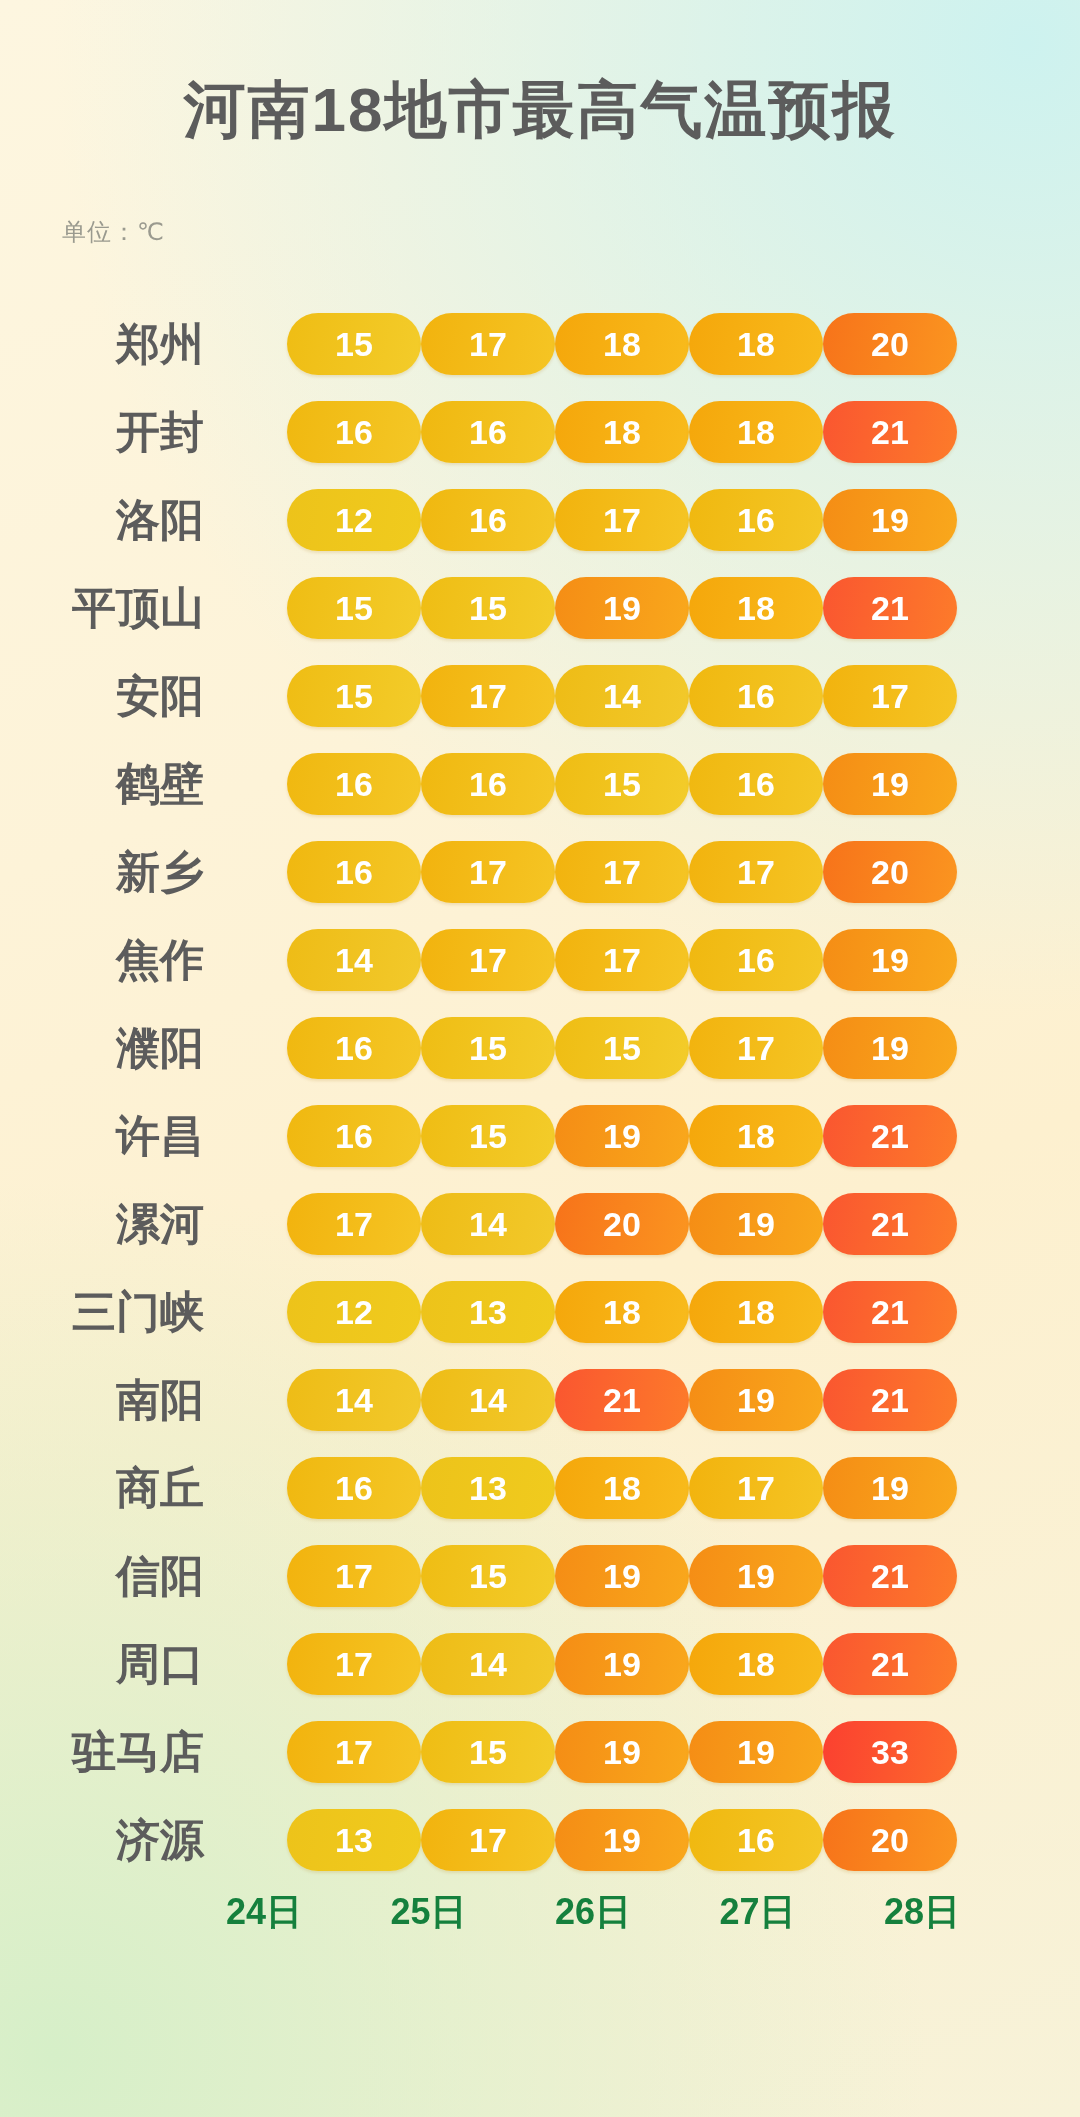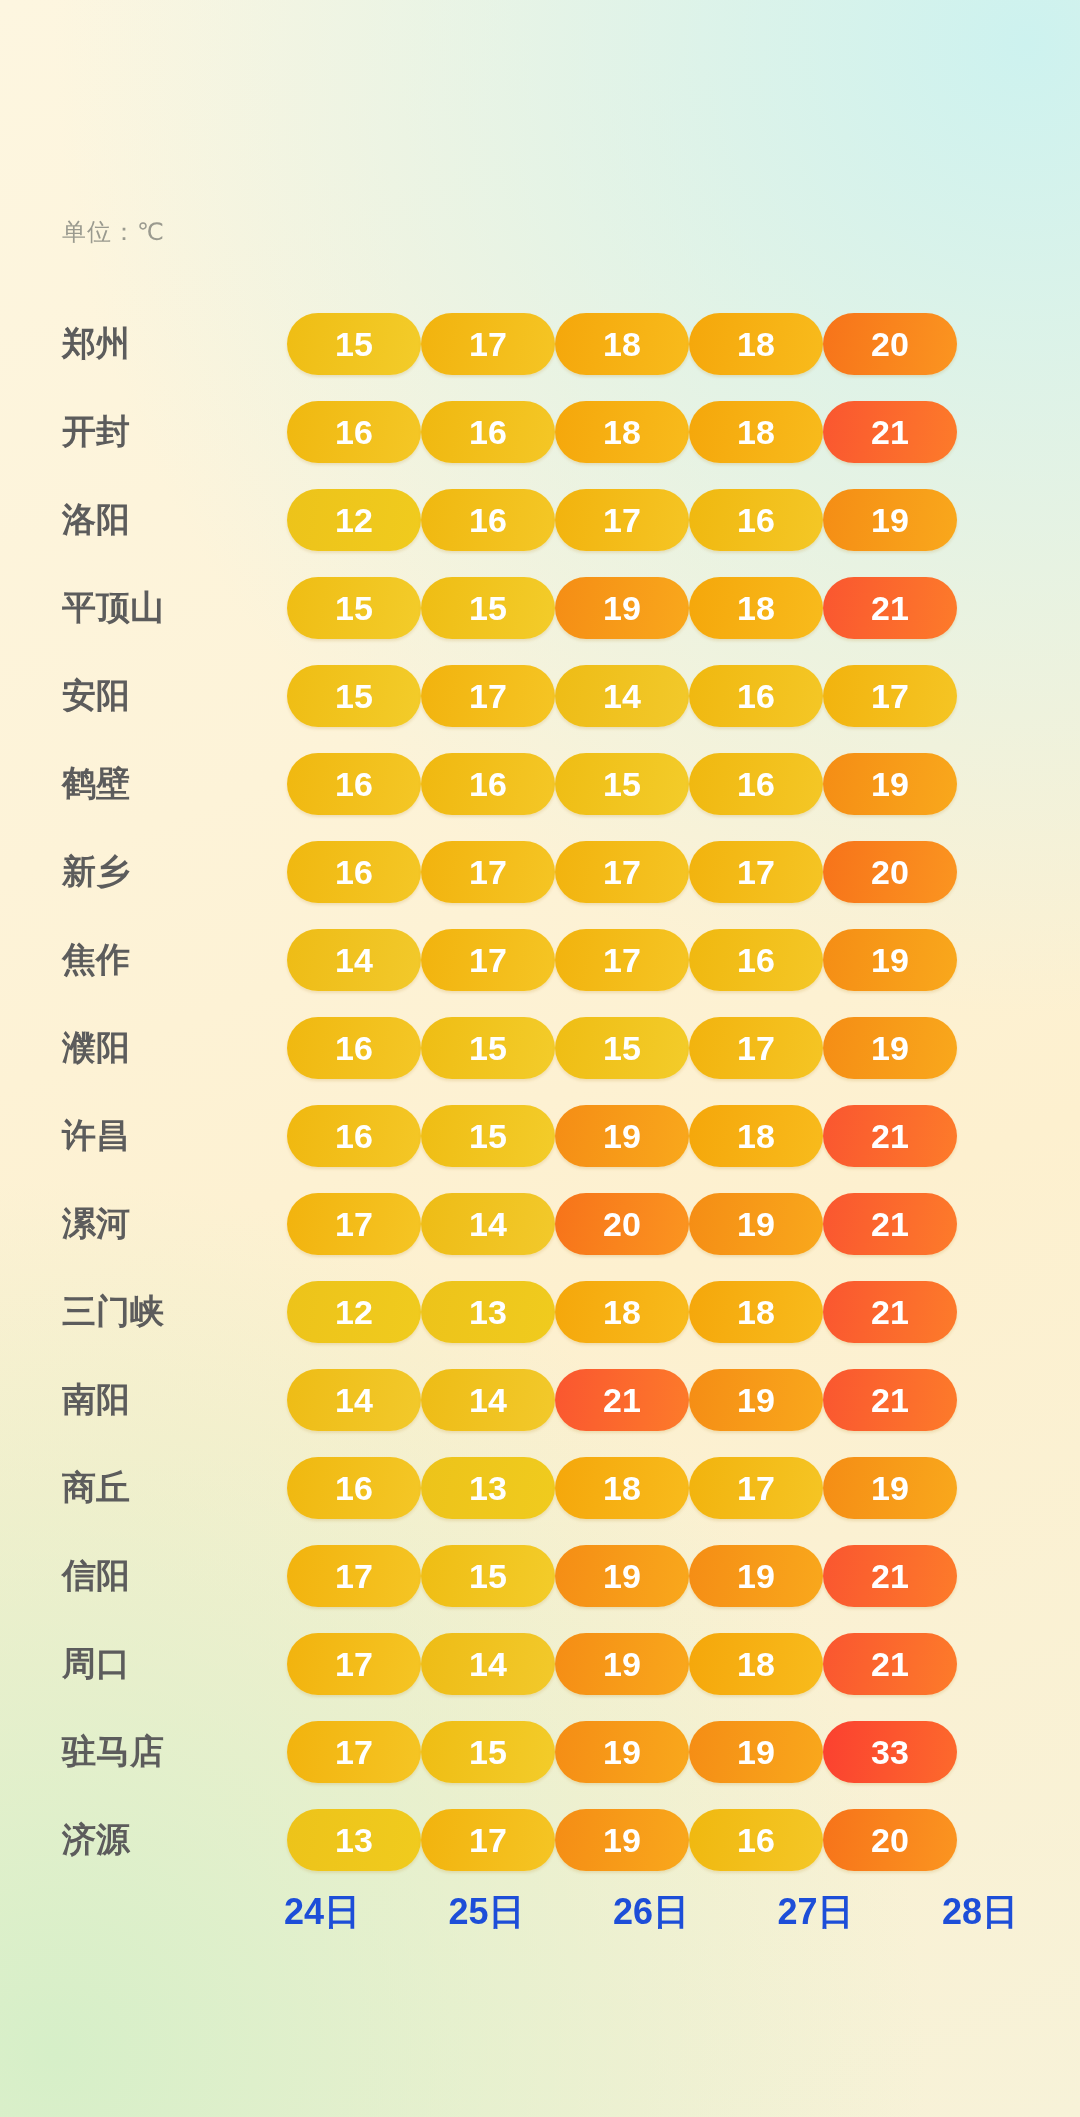--- a/index.html
+++ b/index.html
@@ -47,24 +47,24 @@
     top: 300px;
     width: 956px;
   }
   .row {
     display: flex;
     align-items: center;
     height: 88px;
   }
   .city {
     width: 164px;
-    text-align: left;
+    text-align: right;
     padding-right: 22px;
     box-sizing: border-box;
-    font-size: 34px;
+    font-size: 44px;
     font-weight: bold;
     color: #5c5c5c;
     white-space: nowrap;
   }
   .cells {
     display: flex;
     flex: 1;
     justify-content: center;
   }
   .pill {
@@ -89,39 +89,40 @@
   .days .spacer {
     width: 164px;
   }
   .days .labels {
     display: flex;
     flex: 1;
     justify-content: space-between;
   }
   .day {
     width: 134px;
-    text-align: right;
+    text-align: left;
     font-size: 36px;
     font-weight: bold;
-    color: #1d4ed8;
+    color: #15803d;
   }
   .source {
     position: absolute;
     left: 62px;
     top: 1985px;
     font-size: 25px;
     color: #a2a295;
     letter-spacing: 0.5px;
   }
 </style>
 </head>
 <body>
 
 <div class="page">
 
+  <div class="title">河南18地市最高气温预报</div>
   <div class="unit">单位：℃</div>
 
   <div class="grid" id="grid">
       <div class="row">
         <div class="city">郑州</div>
         <div class="cells">
           <div class="pill" style="background: linear-gradient(100deg, rgb(239, 189, 20) 0%, rgb(243, 204, 42) 100%);">15</div>
           <div class="pill" style="background: linear-gradient(100deg, rgb(242, 179, 14) 0%, rgb(245, 197, 36) 100%);">17</div>
           <div class="pill" style="background: linear-gradient(100deg, rgb(245, 167, 11) 0%, rgb(248, 187, 28) 100%);">18</div>
           <div class="pill" style="background: linear-gradient(100deg, rgb(245, 167, 11) 0%, rgb(248, 187, 28) 100%);">18</div>

